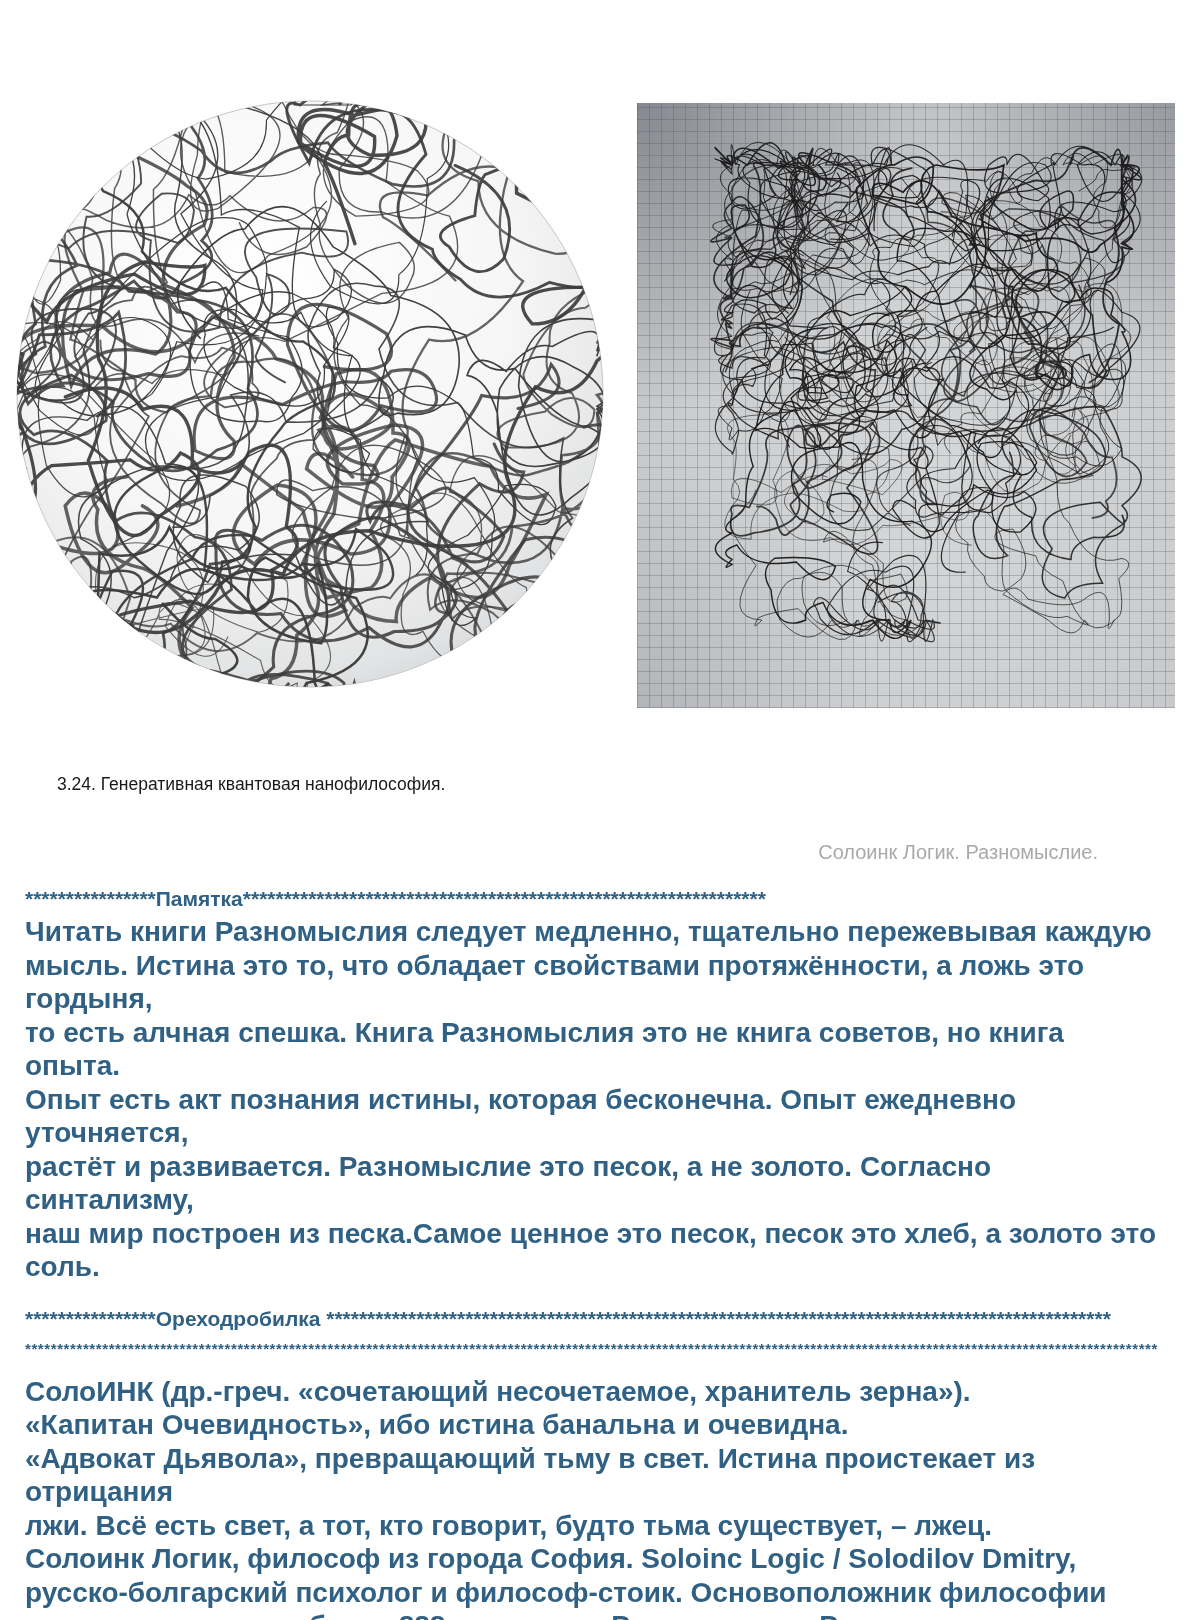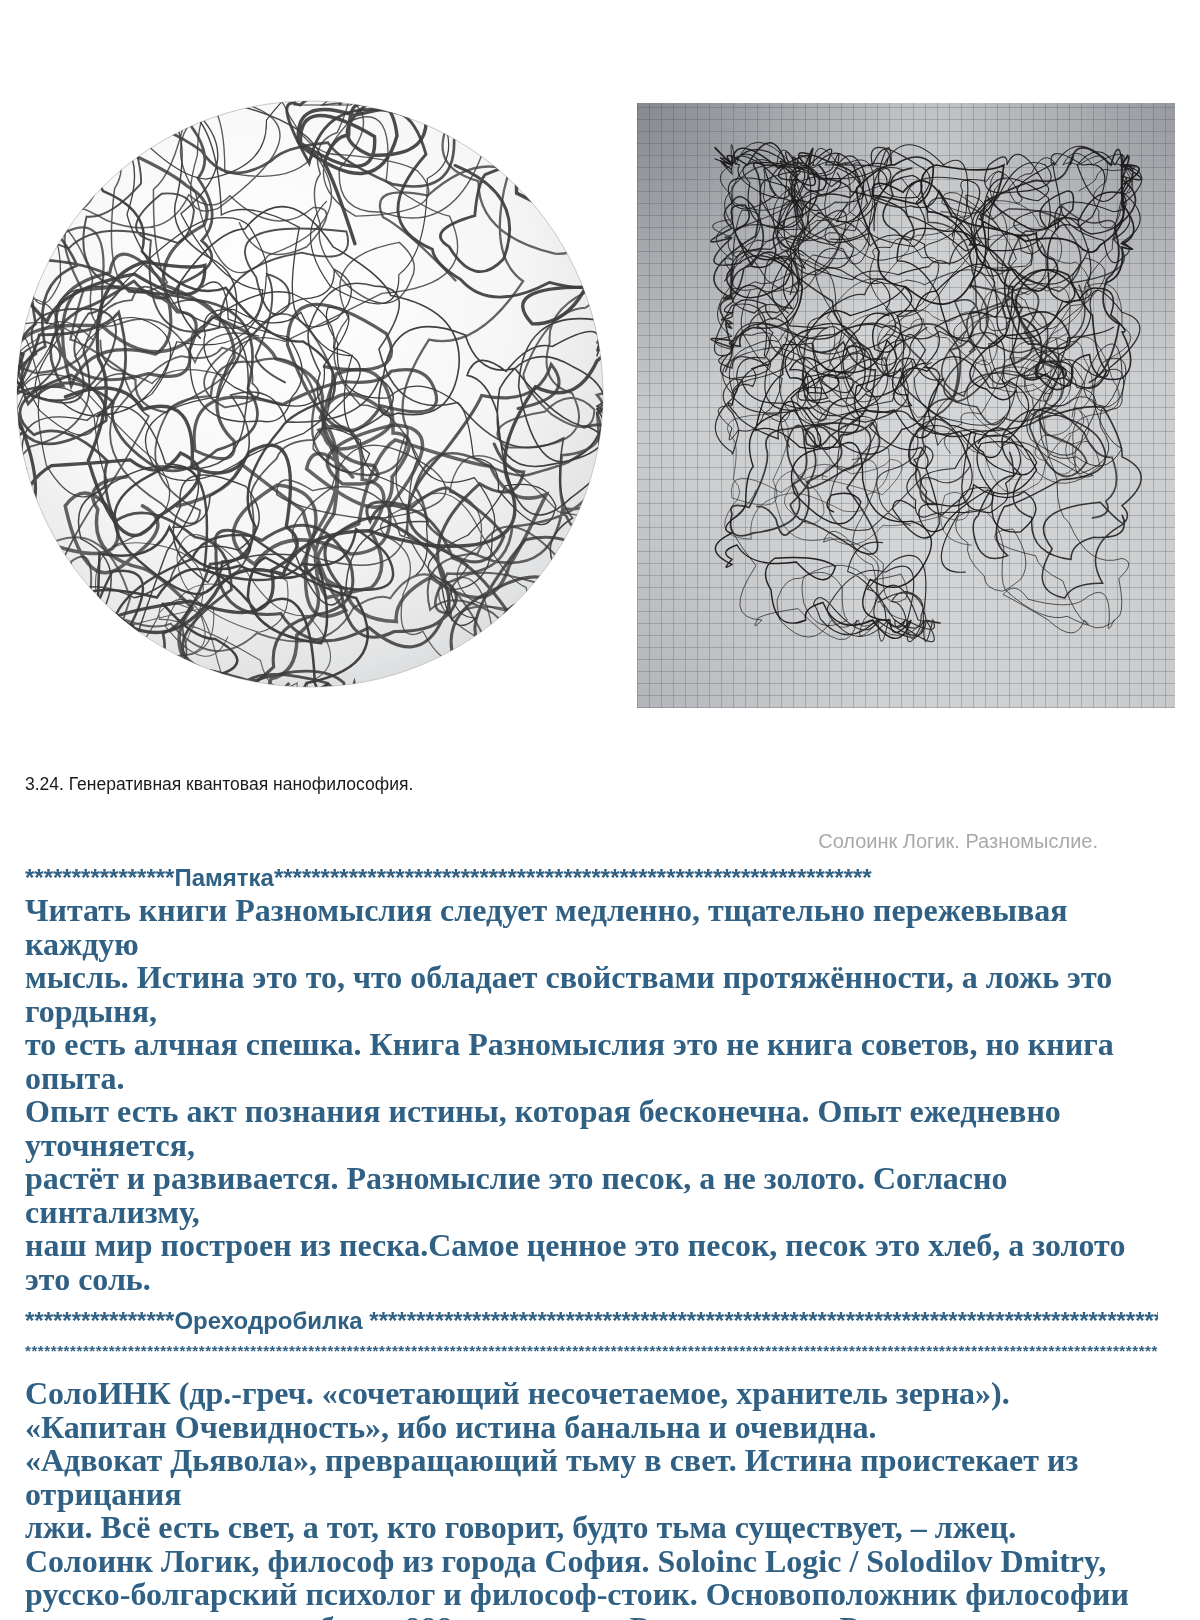--- a/index.html
+++ b/index.html
@@ -22,30 +22,30 @@
   .paper-vignette{position:absolute;inset:0;pointer-events:none;
       background:
         radial-gradient(circle at 0% 0%, rgba(55,60,72,0.42), transparent 38%),
         radial-gradient(circle at 100% 0%, rgba(55,60,72,0.30), transparent 34%),
         radial-gradient(circle at 0% 100%, rgba(55,60,72,0.12), transparent 30%);
   }
   .paper-wrap svg{position:absolute;inset:0;width:100%;height:100%;}
 
   
   .content{position:absolute;left:25px;top:745px;width:1133px;}
-  .caption{color:#1a1a1a;font-size:17.5px;line-height:26px;
+  .caption{margin-left:32px;color:#1a1a1a;font-size:17.5px;line-height:26px;
            white-space:pre-line;}
   .caption .cap-title{font-size:17.5px;}
   .attribution{margin-left:32px;width:1041px;text-align:right;color:#a9a9a9;
-           font-size:20px;line-height:24px;margin-top:6px;}
+           font-size:20px;line-height:24px;margin-top:17px;}
 
   .blue{color:#306184;font-weight:bold;}
-  .hdr-row{font-size:24px;line-height:33px;white-space:nowrap;overflow:hidden;
-           width:1133px;margin-top:8px;}
-  .para{font-size:32px;line-height:33.5px;white-space:pre-line;font-family:Liberation Serif, serif;}
+  .hdr-row{font-size:21px;line-height:33px;white-space:nowrap;overflow:hidden;
+           width:1133px;margin-top:18px;}
+  .para{font-size:28px;line-height:33.5px;white-space:pre-line;}
   .sep-row{font-size:15px;line-height:21px;white-space:nowrap;overflow:hidden;
            width:1133px;letter-spacing:0.6px;margin-top:3px;}
   .about-block{margin-top:16px;}
 </style>
 </head>
 <body>
 
 <div class="figures">
   <div class="sphere-wrap">
     <svg id="sphereSvg" viewBox="0 0 590 598" xmlns="http://www.w3.org/2000/svg">

